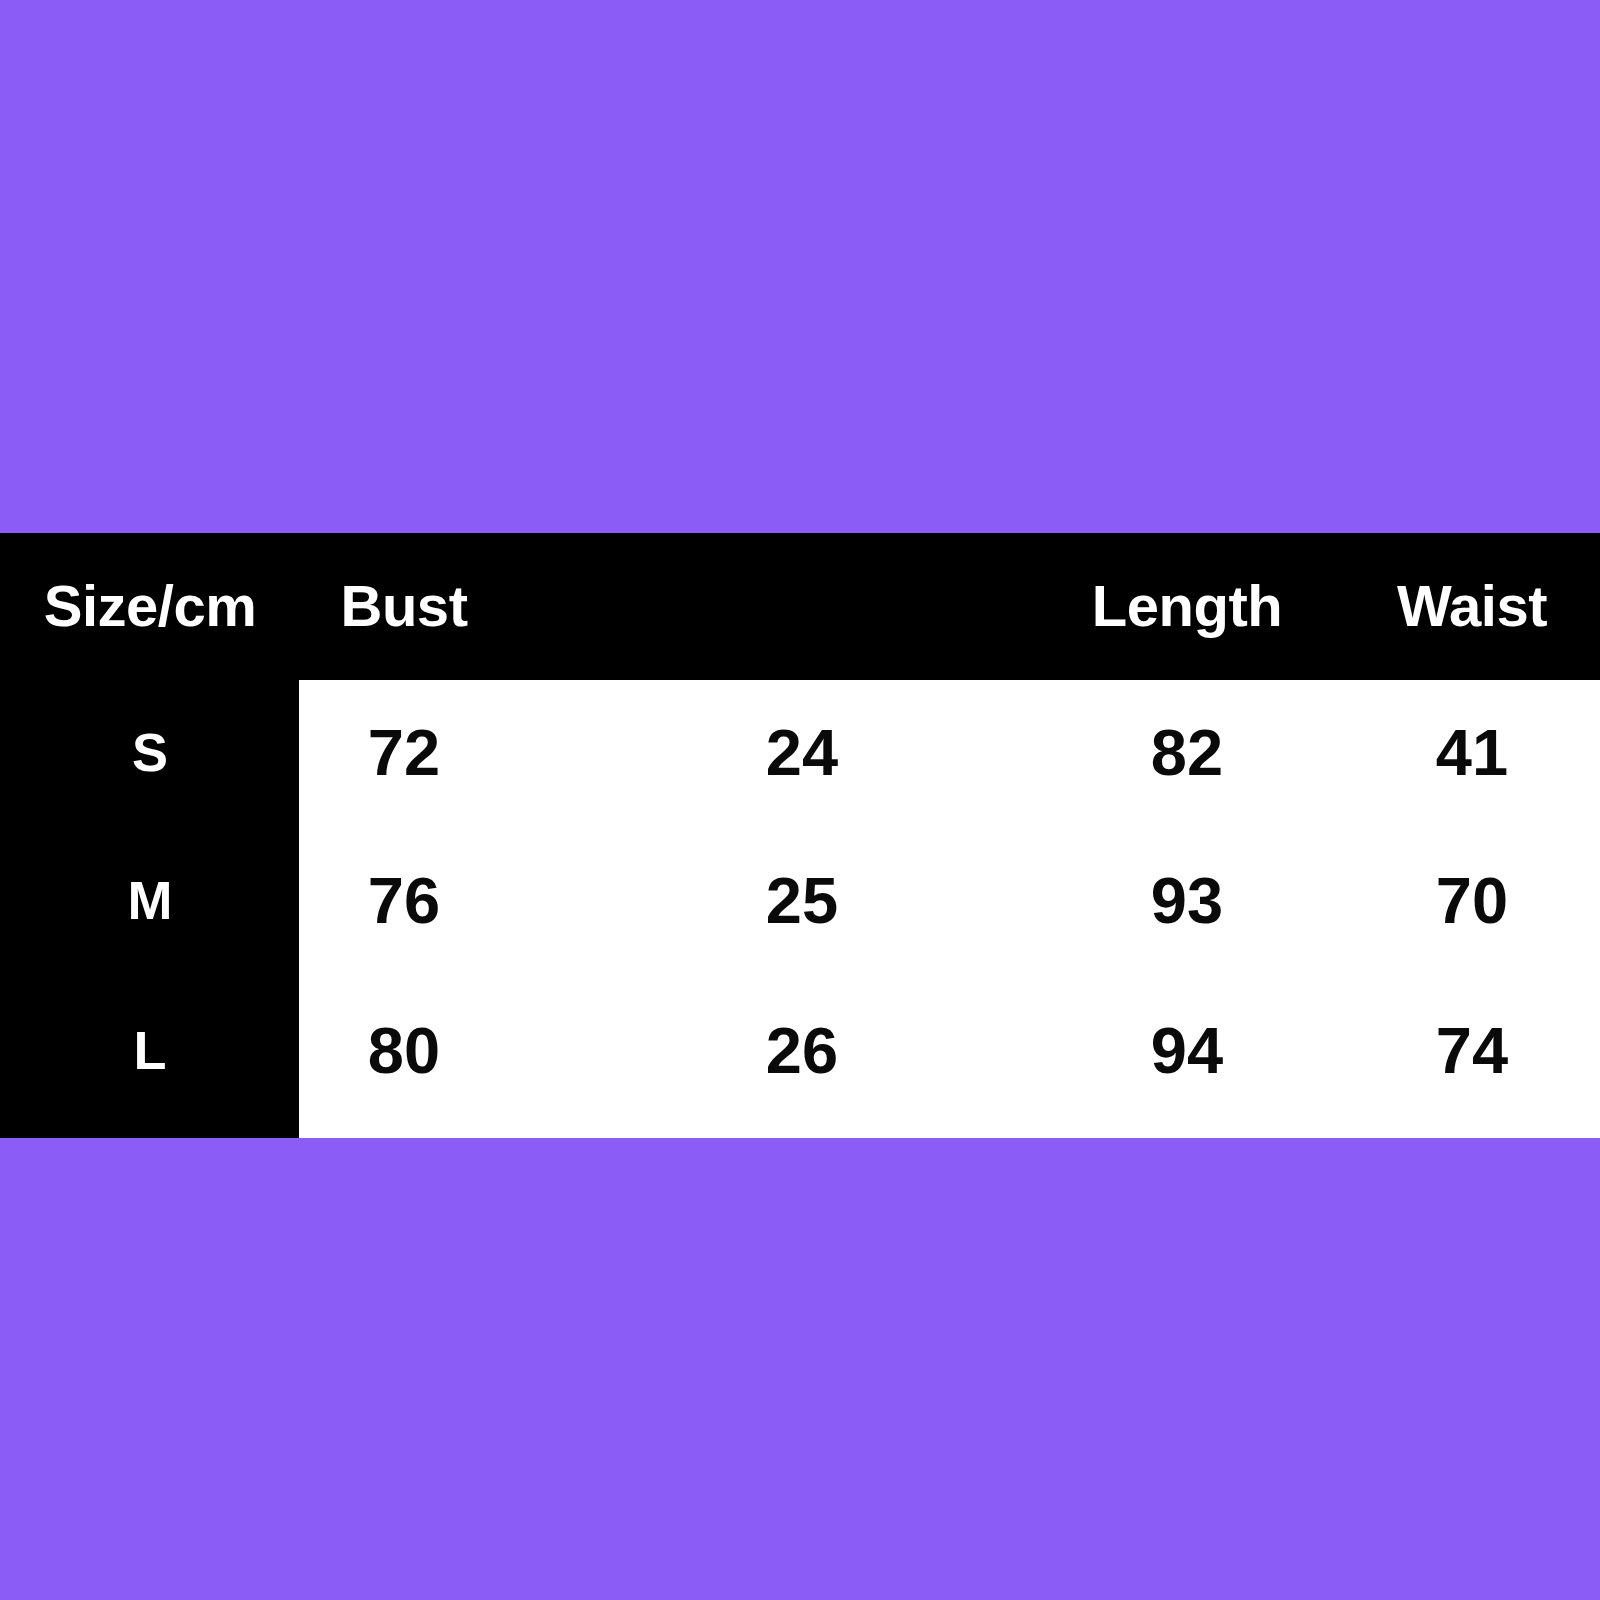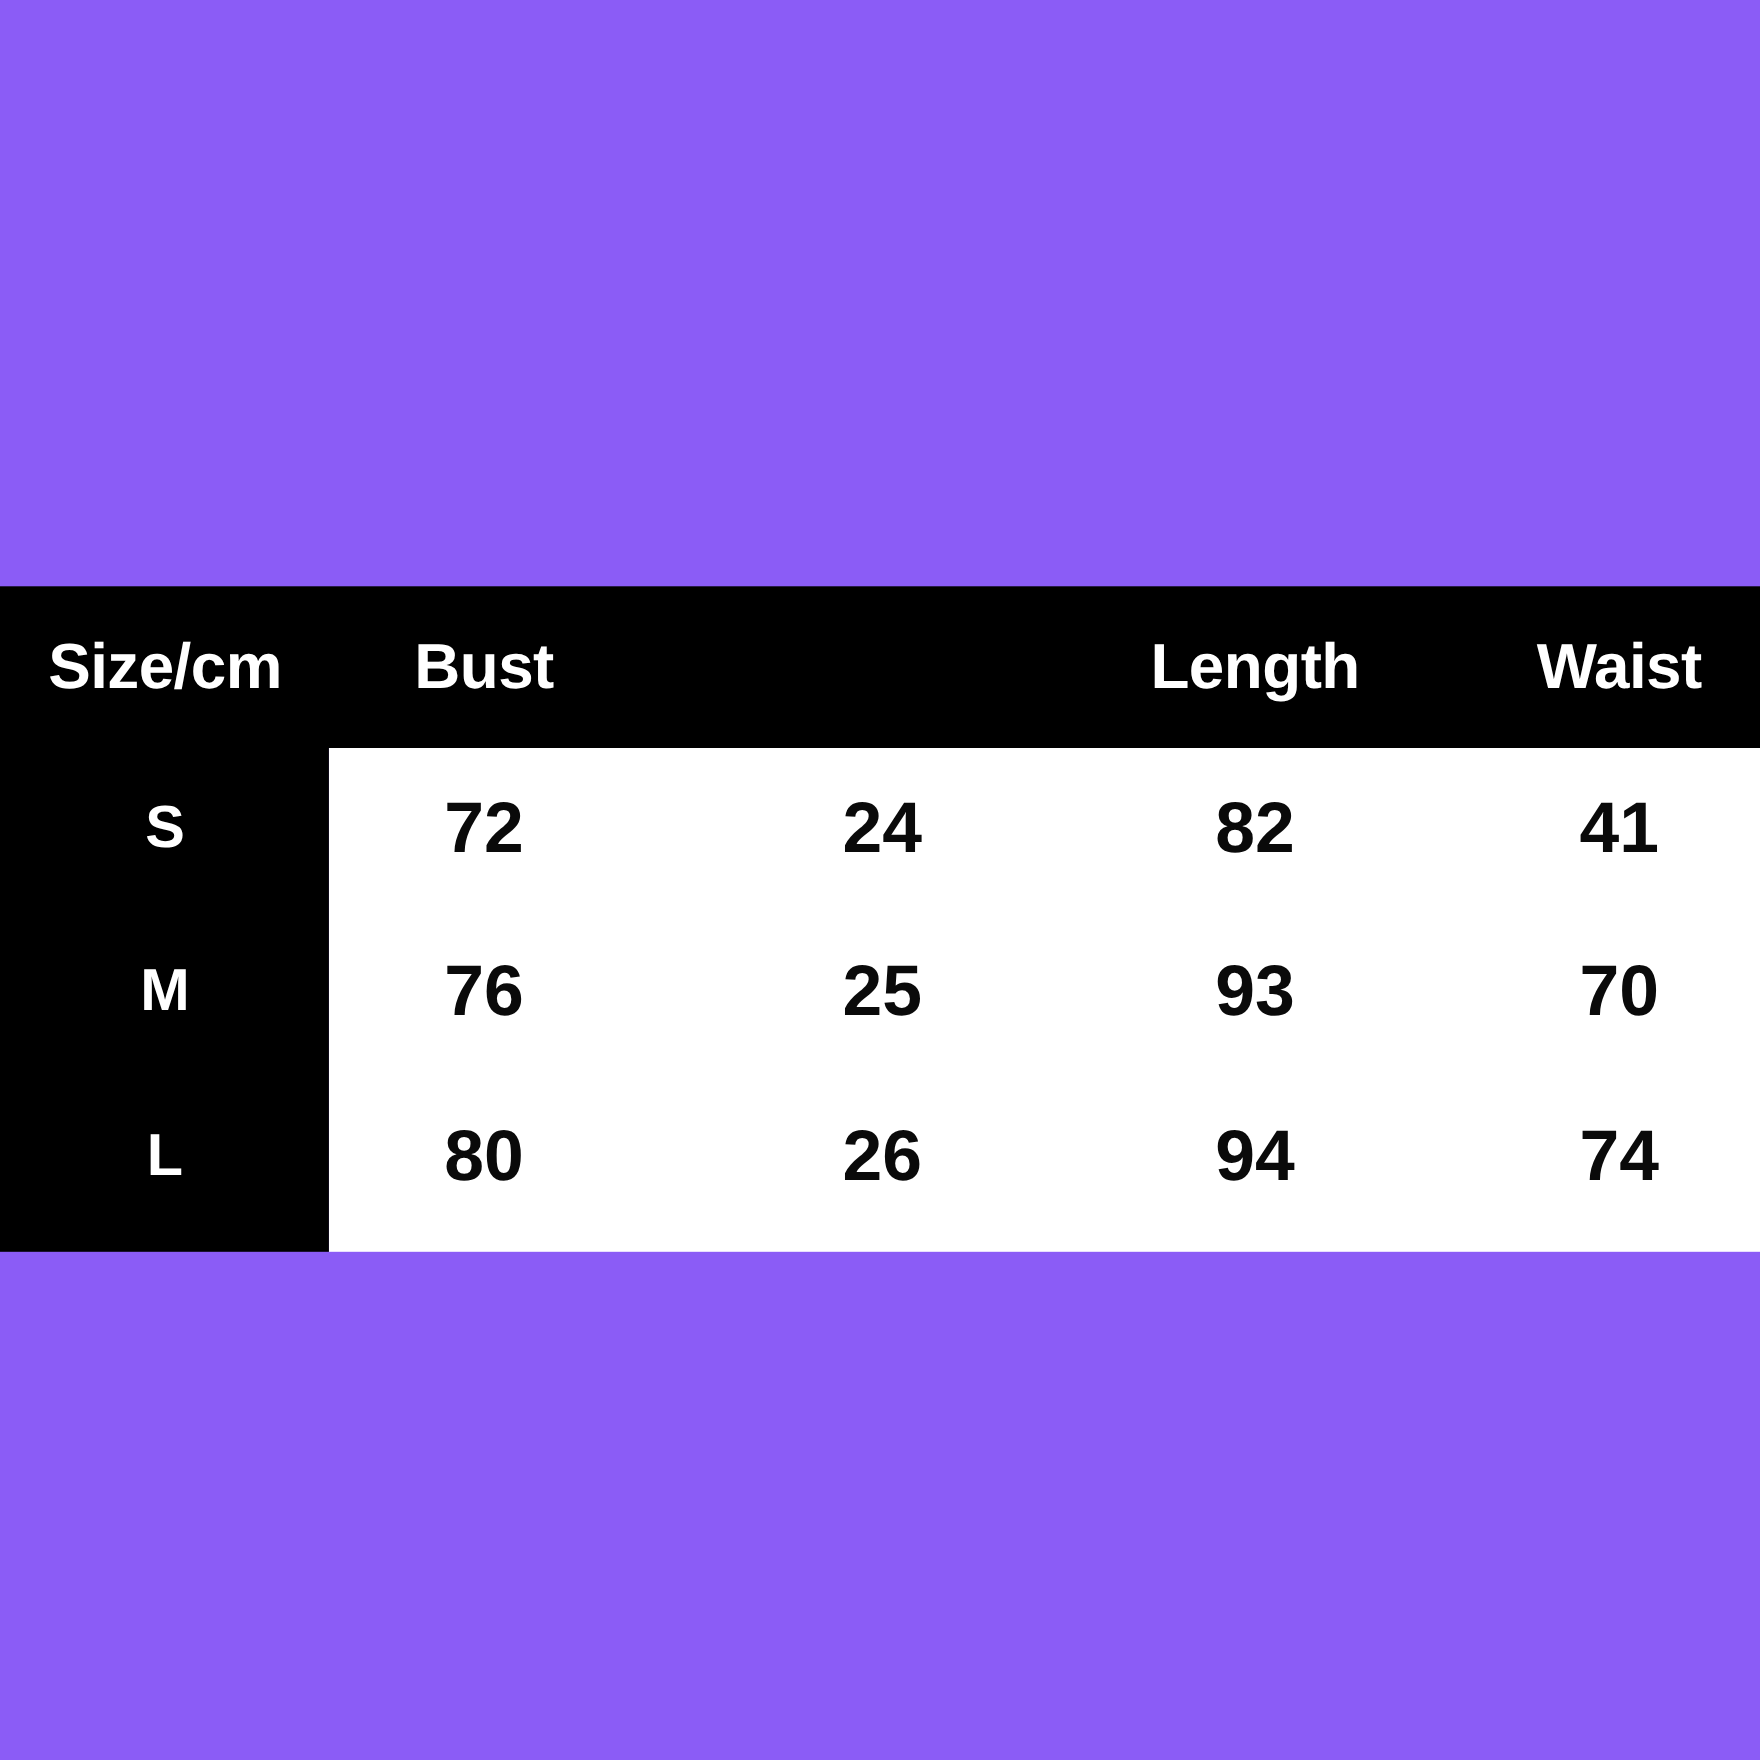--- a/index.html
+++ b/index.html
@@ -83,23 +83,23 @@
   }
 
   .data-cell {
     font-size: 65px;
     font-weight: bold;
     color: #0a0a0a;
   }
 
   
   .col-size   { left: 150px; }
-  .col-bust   { left: 440px; }
+  .col-bust   { left: 404px; }
   .col-toplen { left: 802px; }
-  .col-len    { left: 1141px; }
+  .col-len    { left: 1187px; }
   .col-waist  { left: 1472px; }
 
   
   .row-head { top: 73px; }
 
   
   .row-0 { top: 219px; }
   .row-1 { top: 367px; }
   .row-2 { top: 517px; }
 </style>

